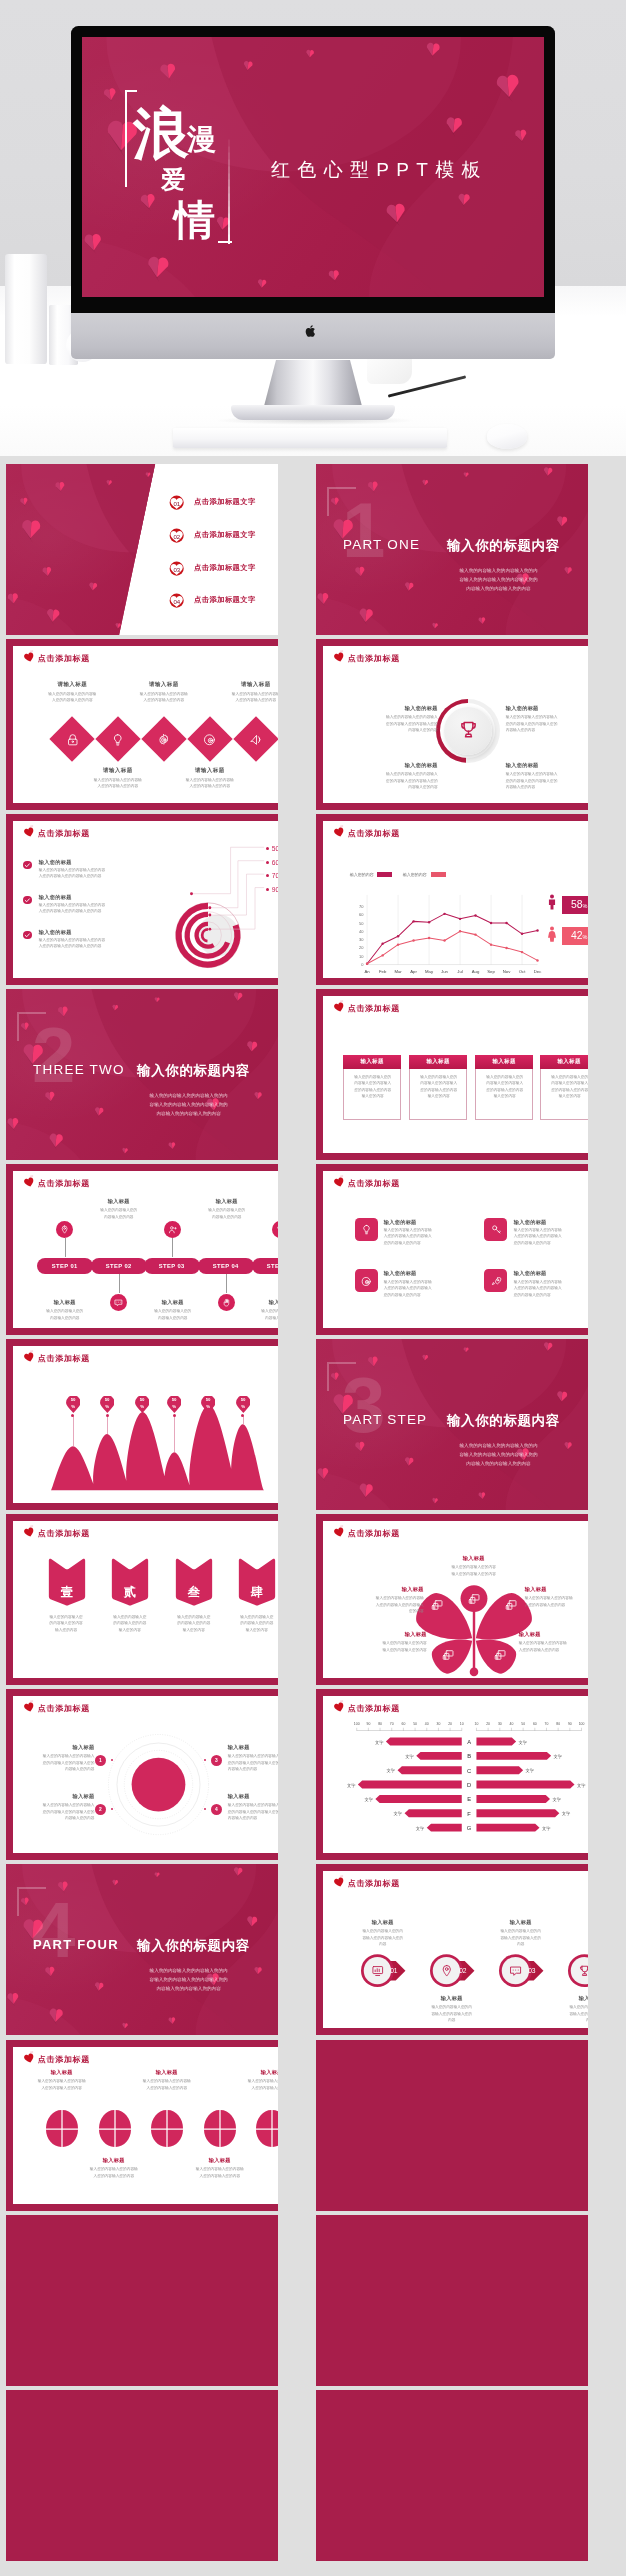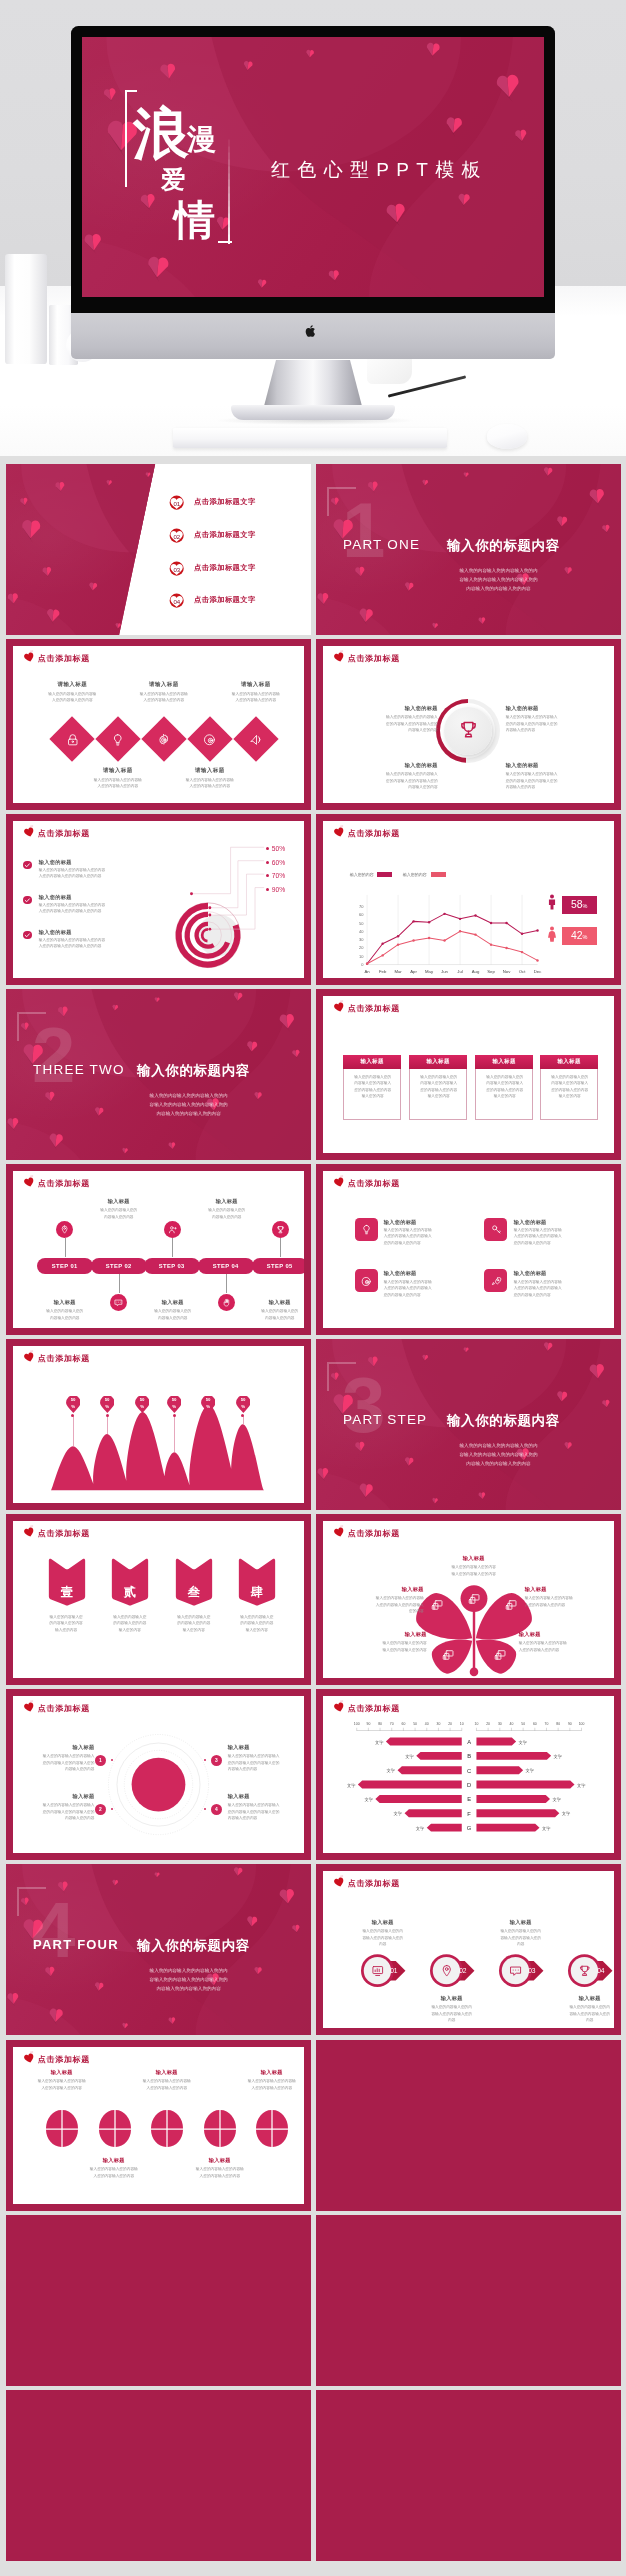--- a/index.html
+++ b/index.html
@@ -26,21 +26,21 @@
 .vase2{position:absolute;left:49px;top:305px;width:29px;height:60px;background:linear-gradient(90deg,#e4e4e7 0%,#ffffff 28%,#f8f8fa 68%,#dcdce0 100%);border-radius:1.8px;}
 .ball{position:absolute;left:66px;top:329px;width:33px;height:33px;border-radius:50%;background:radial-gradient(circle at 34% 28%,#ffffff 0%,#fdfdfe 40%,#e9e9ed 100%);}
 .teapot{position:absolute;left:569px;top:257px;width:73px;height:103px;}
 .pen{position:absolute;left:387px;top:385px;width:80px;height:3.1px;background:linear-gradient(90deg,#1f1f1f,#3e3e3e);transform:rotate(-14deg);border-radius:1.2px;}
 .paper{position:absolute;left:367px;top:349px;width:45px;height:35px;background:linear-gradient(140deg,#ffffff,#eeeeee);border-radius:9.8px 3.1px 12.2px 5.5px;}
 
 
 .cover,.cvmini{position:absolute;left:0;top:0;width:100%;height:100%;overflow:hidden;background:#a81e4b;}
 
 
-.slide{position:absolute;overflow:hidden;background:#a81e4b;width:305px;height:171px;}
+.slide{position:absolute;overflow:hidden;background:#a81e4b;width:272px;height:171px;}
 .sinner{position:absolute;left:6.7px;top:6.7px;width:291px;height:157px;background:#fff;overflow:hidden;}
 .sfull{position:absolute;left:0;top:0;width:305px;height:171px;overflow:hidden;}
 .hd{position:absolute;left:25px;top:7.3px;font-weight:bold;color:#b2183f;font-size:8px;letter-spacing:0.7px;}
 .hdheart{position:absolute;left:11.6px;top:6.1px;width:10.4px;height:10.4px;}
 .tc{position:absolute;text-align:center;}
 .body{color:#8e8e8e;font-size:3.7px;line-height:1.75;}
 .secnum{position:absolute;color:rgba(255,255,255,.13);font-weight:bold;line-height:1;font-family:"Liberation Sans",sans-serif;}
 .secpart{position:absolute;color:#fff;font-size:12.2px;letter-spacing:1.2px;font-weight:300;}
 .sectitle{position:absolute;color:#fff;font-size:11.6px;font-weight:bold;letter-spacing:0.6px;}
 .secbody{position:absolute;color:rgba(255,255,255,.8);font-size:4.6px;line-height:2;text-align:center;}

